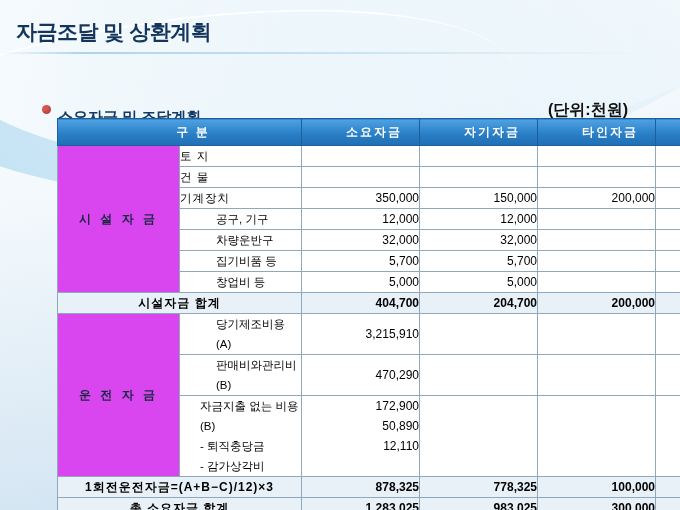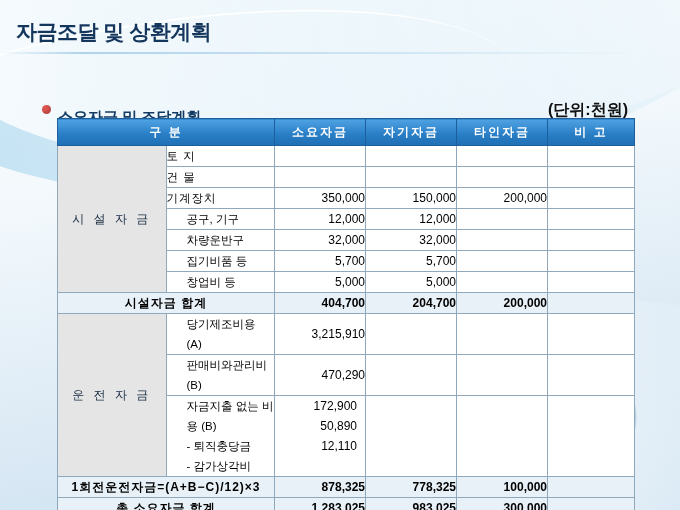--- a/index.html
+++ b/index.html
@@ -117,35 +117,36 @@
   table.fin thead th {
     background: linear-gradient(180deg, #4fa3e3 0%, #2a7fc6 55%, #1f6fb4 100%);
     color: #ffffff;
     font-weight: bold;
     font-size: 12px;
     text-align: center;
     height: 26px;
     line-height: 26px;
     border-color: #1d5f9c;
     letter-spacing: 2px;
+    padding-left: 27px;
   }
   .cat-cell {
-    background: #e5e5e5;
+    background: #d946ef;
     text-align: center;
-    font-weight: normal;
+    font-weight: bold;
     letter-spacing: 3px;
     color: #14293f;
     font-size: 12px;
   }
   .item-cell {
     text-align: left;
     padding-left: 22px;
     letter-spacing: 1px;
   }
-  .item-cell.tight { letter-spacing: 0; padding-left: 20px; }
+  .item-cell.tight { letter-spacing: 0; padding-left: 36px; }
   .num {
     text-align: right;
     padding-right: 8px;
     font-size: 12px;
   }
   .sum-row td {
     background: #e8f1f8;
     font-weight: bold;
   }
   .sum-label {
@@ -154,21 +155,21 @@
     font-size: 12px;
   }
   .multi {
     height: 54px;
     line-height: 17px;
     padding-top: 2px;
     padding-bottom: 2px;
     vertical-align: top;
   }
   .multi.item-cell { padding-left: 20px; letter-spacing: 0; }
-  .multi.num { padding-right: 8px; text-align: right; }
+  .multi.num { text-align: right; }
   .blank { background: #ffffff; }
 </style>
 </head>
 <body>
 
 <div class="slide">
   <div class="swoosh sw1"></div>
   <div class="swoosh sw2"></div>
   <div class="swoosh sw3"></div>
   <div class="swoosh sw4"></div>

